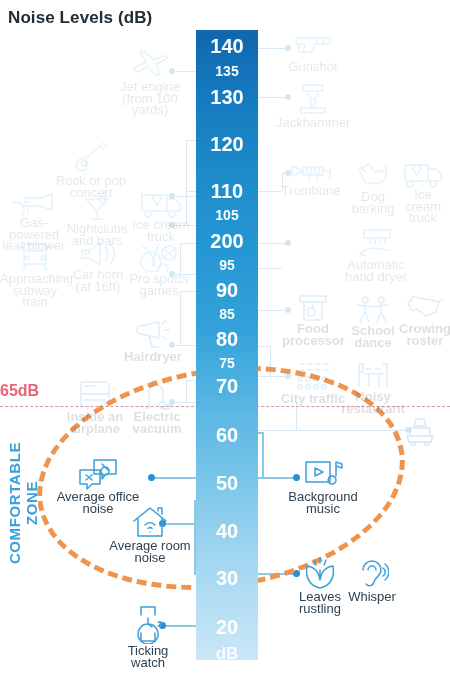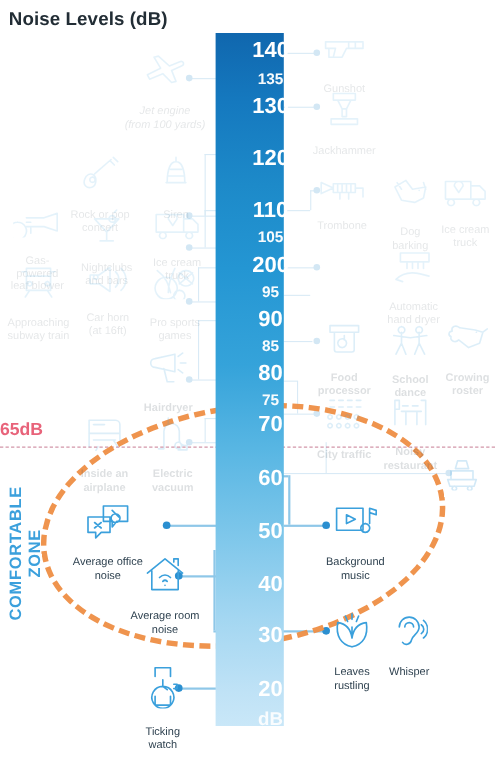--- a/index.html
+++ b/index.html
@@ -23,21 +23,20 @@
   
   .scale-bar{
     position:absolute;left:196px;top:30px;width:62px;height:630px;
     background:linear-gradient(180deg,#1067ae 0%,#1579bf 10%,#1d8ac9 22%,#2496d3 34%,
       #35a3da 48%,#58b6e3 60%,#7cc6ea 72%,#a2d6f1 84%,#bfe2f6 95%,#c9e7f8 100%);
   }
   .tick{
     position:absolute;left:196px;width:62px;
     text-align:center;color:#ffffff;font-weight:700;
     line-height:1;
-    padding-left:19px;
   }
   .tick.major{font-size:20px;}
   .tick.minor{font-size:14px;opacity:.97;}
   .tick.unit{font-size:17px;opacity:.9;font-weight:700;}
 
   
   .ln{position:absolute;background:#d9eaf6;}
   .ln.h{height:1px;}
   .ln.v{width:1px;}
   .ln.bold{background:#8ec7e8;}
@@ -45,23 +44,23 @@
   .ln.bold.v{width:1.6px;}
   .dot{
     position:absolute;width:6px;height:6px;border-radius:50%;
     background:#d3e7f4;
   }
   .dot.bold{background:#2b8fd0;width:7px;height:7px;}
 
   
   .item{position:absolute;text-align:center;}
   .item .cap{
-    font-size:10px;line-height:11.5px;
+    font-size:13px;line-height:11.5px;
     white-space:pre-line;
-    margin-top:16px;
+    margin-top:1px;
   }
   .item .ico{display:block;margin:0 auto;}
   
   .f1{opacity:.13;}     
   .f2{opacity:.17;font-weight:bold;}
   .f3{opacity:.22;}
   .solid{opacity:1;}
   .solid .cap{color:#2f4250;}
   .item svg{display:block;margin:0 auto;}
   .item svg *{stroke:#3ba0dc;fill:none;stroke-width:1.5;
@@ -200,48 +199,40 @@
   <div class="tick major" style="top:329px;">80</div>
   <div class="tick minor" style="top:356px;">75</div>
   <div class="tick major" style="top:376px;">70</div>
   <div class="tick major" style="top:425px;">60</div>
   <div class="tick major" style="top:473px;">50</div>
   <div class="tick major" style="top:521px;">40</div>
   <div class="tick major" style="top:568px;">30</div>
   <div class="tick major" style="top:617px;">20</div>
   <div class="tick unit" style="top:645px;">dB</div>
 
-  <div class="item f1" style="left:108px;top:48px;width:84px;font-style:italic;">
+  <div class="item f1" style="left:108px;top:48px;width:84px;">
     <span class="ico">
       <svg width="40" height="32" viewBox="0 0 40 32">
           <path d="M4 20 L16 14 L10 4 L14 3 L24 12 L34 8 C37 7 38 11 35 12 L26 16 L30 26 L26 27 L18 19 L6 24 Z"></path>
         </svg>
     </span>
     <div class="cap">Jet engine
 (from 100 yards)</div>
   </div>
 
   <div class="item f1" style="left:52px;top:140px;width:78px;">
     <span class="ico">
       <svg width="38" height="34" viewBox="0 0 38 34">
           <path d="M31 3 L35 7 M28 6 L32 10 M14 18 L29 5 M12 30 C7 32 3 28 5 23 C6 19 10 17 13 19 C16 21 16 28 12 30 Z M12 21 a2.4 2.4 0 1 0 .1 0"></path>
         </svg>
     </span>
     <div class="cap">Rock or pop
 concert</div>
   </div>
 
-  <div class="item f1" style="left:130px;top:140px;width:60px;">
-    <span class="ico">
-      <svg width="34" height="34" viewBox="0 0 34 34">
-          <path d="M8 26 H26 M9 26 C9 14 12 7 17 7 C22 7 25 14 25 26 M17 7 V3 M12 14 H22 M10 20 H24"></path>
-        </svg>
-    </span>
-    <div class="cap">Siren</div>
-  </div>
 
   <div class="item f1" style="left:0px;top:190px;width:68px;">
     <span class="ico">
       <svg width="44" height="26" viewBox="0 0 44 26">
           <path d="M4 12 a8 8 0 1 0 .1 0 M12 8 H28 L40 4 V20 L28 16 H12 M16 16 V22 M12 12 h4"></path>
         </svg>
     </span>
     <div class="cap">Gas-
 powered
 leaf blower</div>

